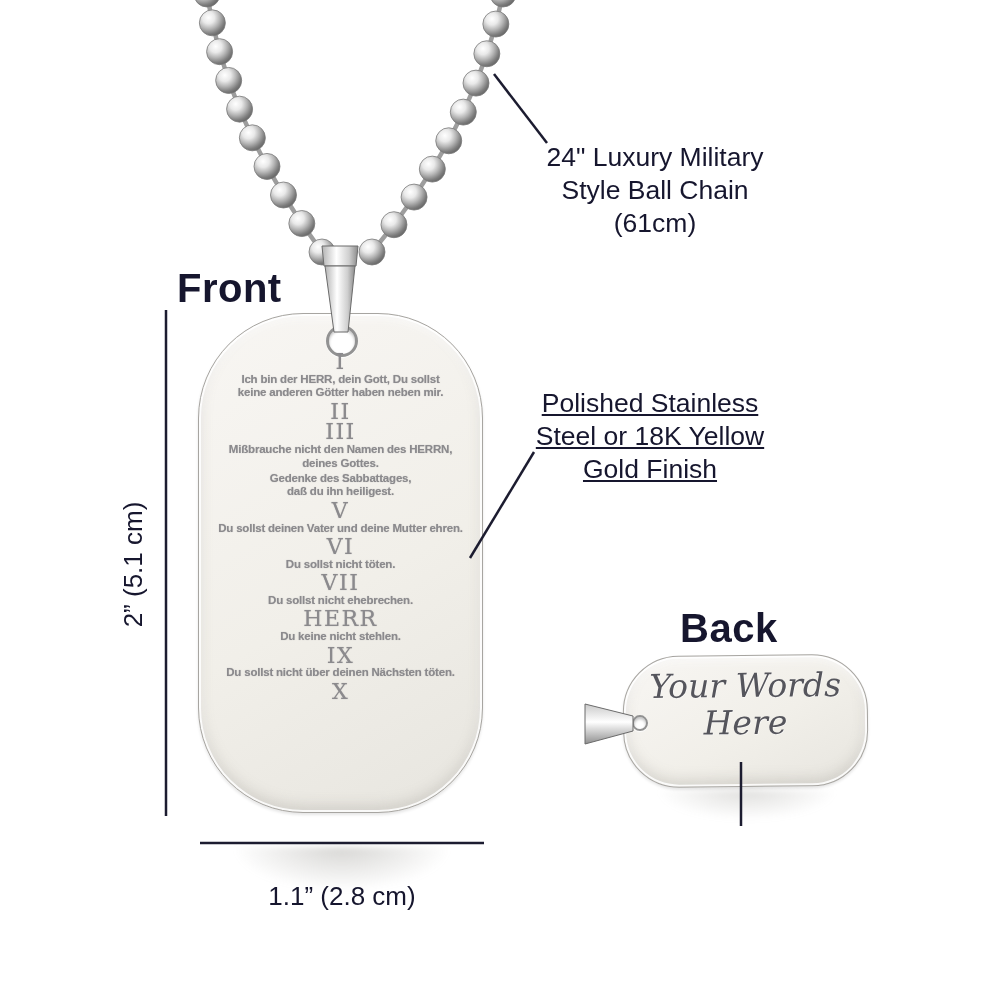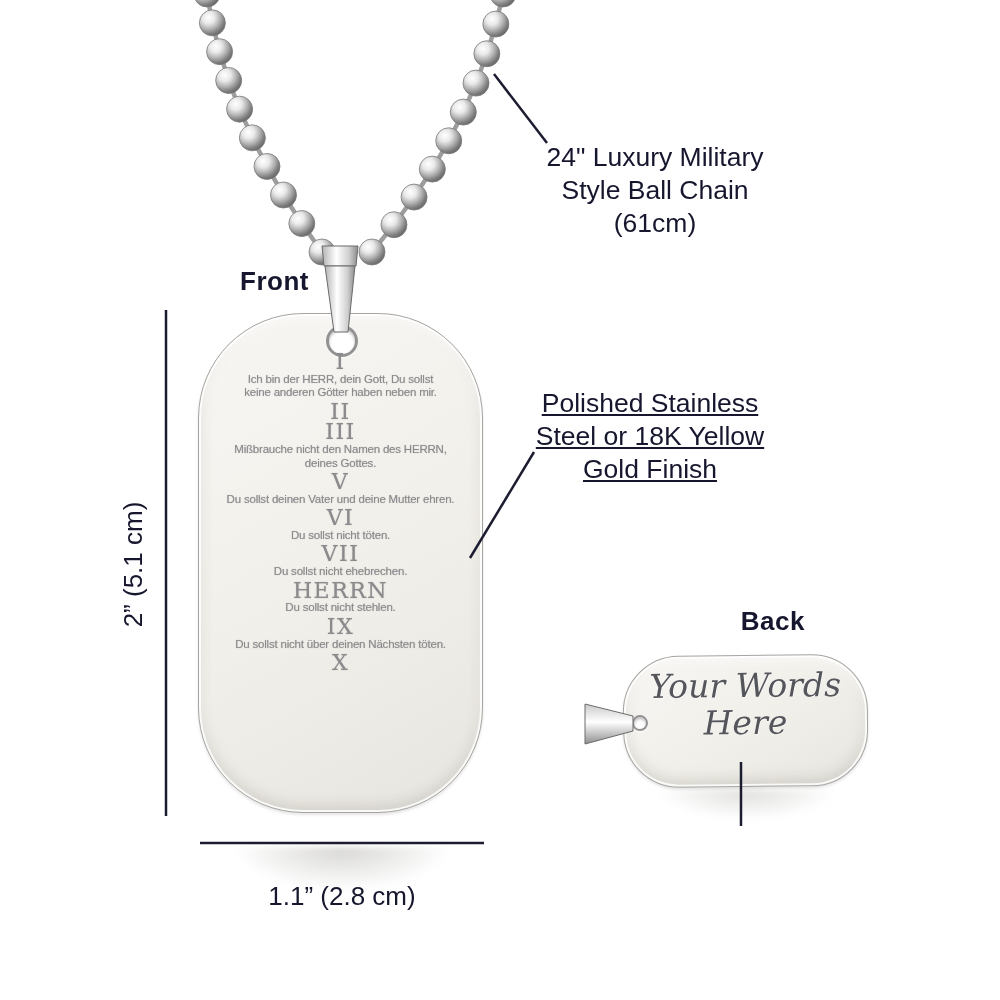--- a/index.html
+++ b/index.html
@@ -32,34 +32,34 @@
   #back-tag{left:623px;top:655px;width:245px;height:132px;border-radius:56px;z-index:1;transform:rotate(-.6deg);}
   .hole{position:absolute;border-radius:50%;background:#fff;border:3px solid #929292;
     box-shadow:inset 0 2px 3px rgba(0,0,0,.25),0 1px 1px rgba(255,255,255,.9);}
   #front-hole{left:127px;top:11px;width:32px;height:32px;}
   #back-hole{left:8px;top:58px;width:16px;height:16px;border-width:2px;}
 
   
   #engraving{position:absolute;left:5px;right:5px;top:37px;text-align:center;color:var(--engraved-text);}
   #engraving .num{font-family:"DejaVu Serif","Liberation Serif",serif;font-size:22px;line-height:.9;
     letter-spacing:1.5px;margin-top:1px;text-shadow:0 0 1px rgba(139,138,141,.7);}
-  #engraving .cmd{font-weight:normal;font-size:11.5px;line-height:13.4px;letter-spacing:-.2px;
+  #engraving .cmd{font-weight:bold;font-size:11.5px;line-height:13.4px;letter-spacing:-.2px;
     white-space:pre;margin:1px 0 2px;text-shadow:0 0 1px rgba(139,138,141,.6);}
 
   
   #back-script{position:absolute;left:0;right:0;top:12px;text-align:center;
     font-family:"DejaVu Serif","Liberation Serif",serif;font-style:italic;
     font-size:33px;line-height:1.12;color:var(--script-text);white-space:pre-line;
     text-shadow:.5px .5px 0 rgba(255,255,255,.8);}
 
   
   .ann{position:absolute;color:var(--annotation-text);font-size:26.5px;line-height:33px;
     font-weight:500;text-align:center;white-space:pre-line;z-index:3;}
-  .side-label{position:absolute;color:var(--annotation-text);font-size:26px;font-weight:bold;
-    text-align:right;letter-spacing:.5px;z-index:3;}
+  .side-label{position:absolute;color:var(--annotation-text);font-size:40px;font-weight:bold;
+    text-align:left;letter-spacing:.5px;z-index:3;}
   .dim{position:absolute;color:var(--annotation-text);font-size:26px;font-weight:500;
     text-align:center;z-index:3;}
   #chain-annotation{left:500px;top:141px;width:310px;}
   #finish-annotation{left:505px;top:387px;width:290px;text-decoration:underline;}
   #engraving-annotation{left:563px;top:826px;width:356px;}
   #front-label{left:177px;top:266px;width:132px;}
   #back-label{left:680px;top:606px;width:125px;}
   #width-label{left:192px;top:858px;width:300px;margin-top:23px;}
   #height-label{left:-20px;top:549px;width:306px;transform:rotate(-90deg);}
 
@@ -78,28 +78,30 @@
   <div id="front-tag" class="tag">
     <div id="front-hole" class="hole"></div>
     <div id="engraving">
         <div class="num">I</div>
         <div class="cmd">Ich bin der HERR, dein Gott, Du sollst
 keine anderen Götter haben neben mir.</div>
         <div class="num">II</div>
         <div class="num">III</div>
         <div class="cmd">Mißbrauche nicht den Namen des HERRN,
 deines Gottes.</div>
+        <div class="cmd">Gedenke des Sabbattages,
+daß du ihn heiligest.</div>
         <div class="num">V</div>
         <div class="cmd">Du sollst deinen Vater und deine Mutter ehren.</div>
         <div class="num">VI</div>
         <div class="cmd">Du sollst nicht töten.</div>
         <div class="num">VII</div>
         <div class="cmd">Du sollst nicht ehebrechen.</div>
-        <div class="num">HERRN</div>
-        <div class="cmd">Du sollst nicht stehlen.</div>
+        <div class="num">HERR</div>
+        <div class="cmd">Du keine nicht stehlen.</div>
         <div class="num">IX</div>
         <div class="cmd">Du sollst nicht über deinen Nächsten töten.</div>
         <div class="num">X</div>
       </div>
   </div>
 
   <div id="back-tag" class="tag">
     <div id="back-hole" class="hole"></div>
     <div id="back-script">Your Words
 Here</div>

